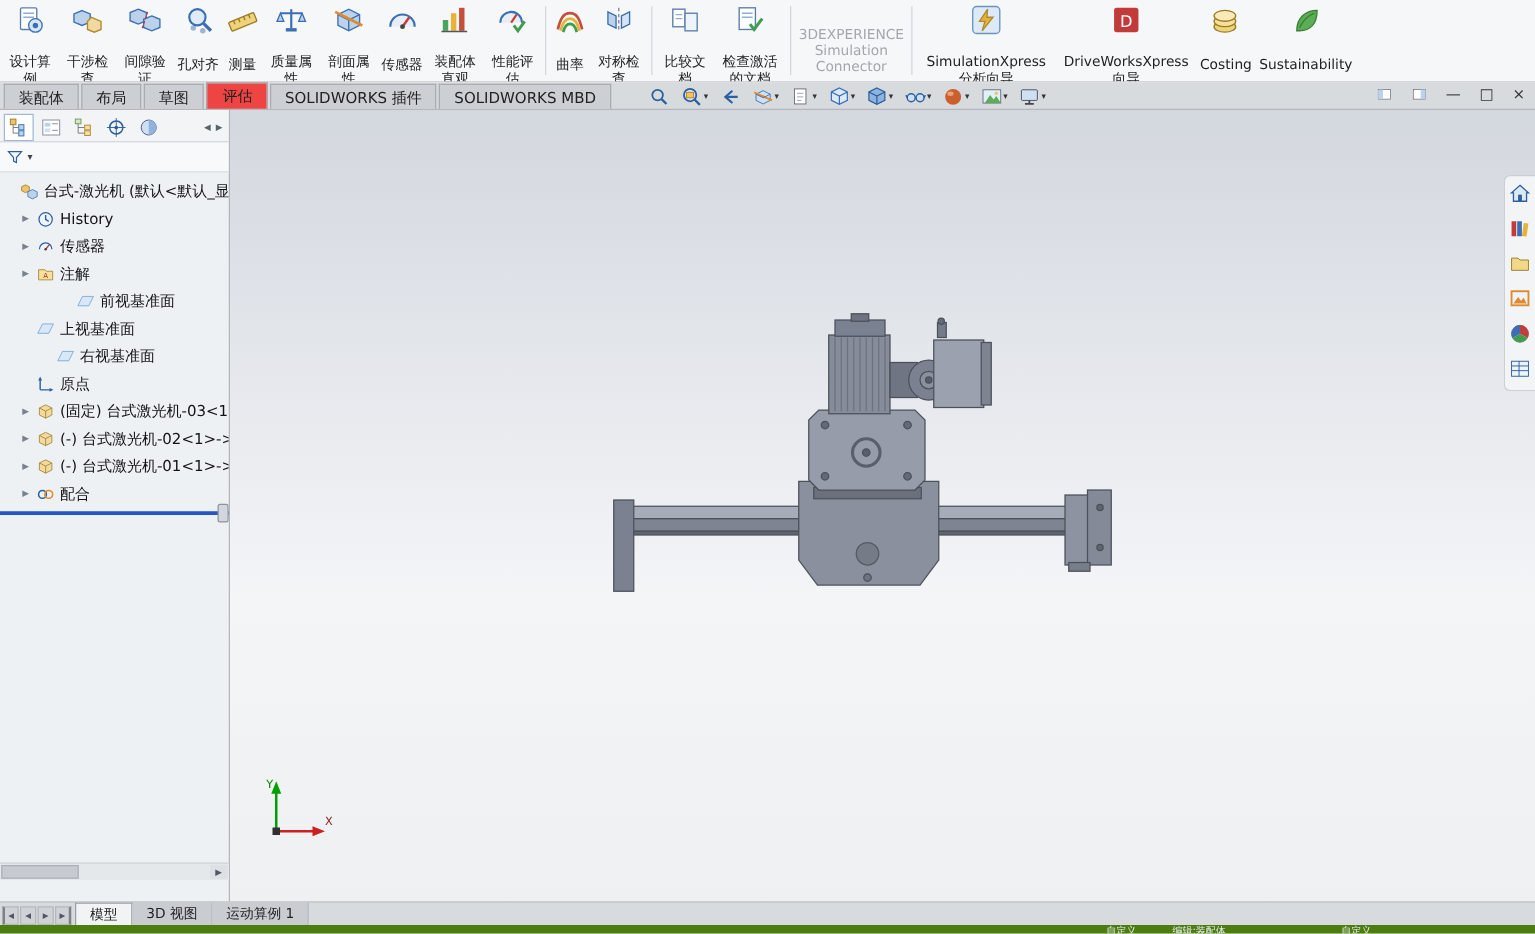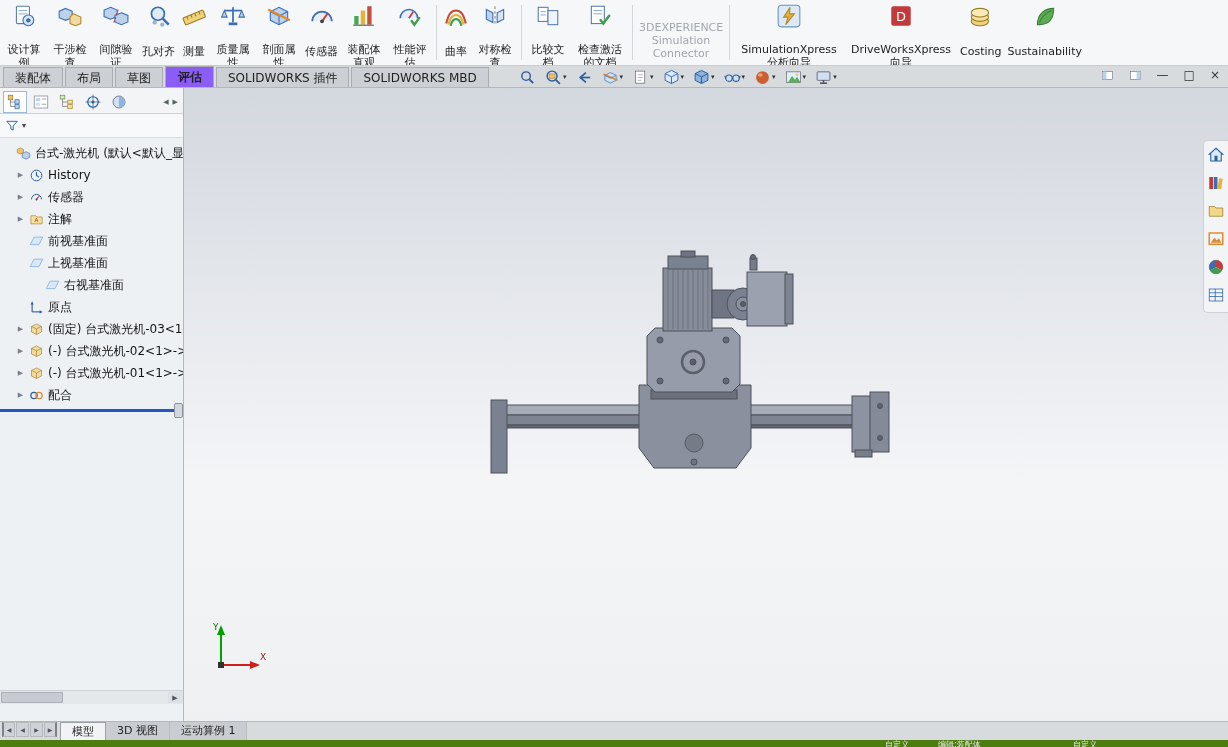--- a/index.html
+++ b/index.html
@@ -40,21 +40,21 @@
   .tabrow {
     height:22px; flex:none; background:#d8dbde; border-bottom:1px solid #b4b8bd;
     display:flex; align-items:flex-end; position:relative;
   }
   .doctabs { display:flex; align-items:flex-end; height:100%; padding-left:1px; }
   .doc-tab {
     padding:2px 11px 1px 11px; font-size:12px; line-height:16px; color:#222;
     background:#ccd0d4; border:1px solid #a9adb2; border-bottom:none; margin-left:2px;
     height:20px; white-space:nowrap; cursor:default;
   }
-  .doc-tab.active { background:#8b5cf6; height:21px; font-weight:bold;padding-left:12px; }
+  .doc-tab.active { background:#ef4444; height:21px; font-weight:normal;padding-left:12px; }
   .hud { position:absolute; left:517px; top:0; height:22px; display:flex; align-items:center; gap:5px; }
   .hud-btn { display:flex; align-items:center; padding:1px 2px; cursor:default; }
   .hud-caret { font-size:7px; color:#333; margin-left:1px; }
   .winctl { position:absolute; right:8px; top:2px; display:flex; align-items:center; gap:15px; }
   .wbtn { font-size:12px; line-height:14px; color:#333; cursor:default; }
 
   
   .main { flex:1; display:flex; min-height:0; position:relative; }
 
   
@@ -105,21 +105,21 @@
   .taskpane {
     position:absolute; right:0; top:52px; width:25px; padding:5px 0;
     background:#f2f4f6; border:1px solid #ccd0d5; border-right:none; border-radius:5px 0 0 5px;
     display:flex; flex-direction:column; gap:7px; align-items:center;
   }
   .tp-btn { cursor:default; }
 
   
   .bottomrow {
     height:19px; flex:none; background:#d8dbde; border-top:1px solid #b4b8bd;
-    display:flex; align-items:flex-start; padding-left:2px;
+    display:flex; align-items:flex-end; padding-left:2px;
   }
   .btab-nav { display:flex; gap:1px; margin-right:3px; }
   .nbtn {
     width:13px; height:15px; display:flex; align-items:center; justify-content:center;
     font-size:6px; color:#556; background:#cfd3d7; border:1px solid #b5b9be; cursor:default;
   }
   .nbtn.bar-left { border-left:2px solid #7d8288; }
   .nbtn.bar-right { border-right:2px solid #7d8288; }
   .btabs { display:flex; align-items:stretch; height:100%; }
   .btab {
@@ -578,21 +578,21 @@
         <div class="tree-row" style="padding-left: 16px;">
           <span class="texp">▶</span>
           <span class="icn t">
             <svg viewBox="0 0 24 24">
               <path d="M3 6h8l2 2h8v11H3z" fill="#f6e09a" stroke="#9a7d28"></path>
               <text x="12" y="16.5" text-anchor="middle" font-size="9" fill="#b03030">A</text>
             </svg>
           </span>
           <span class="tlabel">注解</span>
         </div>
-        <div class="tree-row" style="padding-left: 16px;">
+        <div class="tree-row" style="padding-left: 16px; margin-left: 32px;">
           <span class="texp"></span>
           <span class="icn t">
             <svg viewBox="0 0 24 24">
               <polygon points="2,17 8,5 22,5 16,17" fill="#d5e6f6" fill-opacity="0.85" stroke="#6a9fd8"></polygon>
             </svg>
           </span>
           <span class="tlabel">前视基准面</span>
         </div>
         <div class="tree-row" style="padding-left: 16px;">
           <span class="texp"></span>

